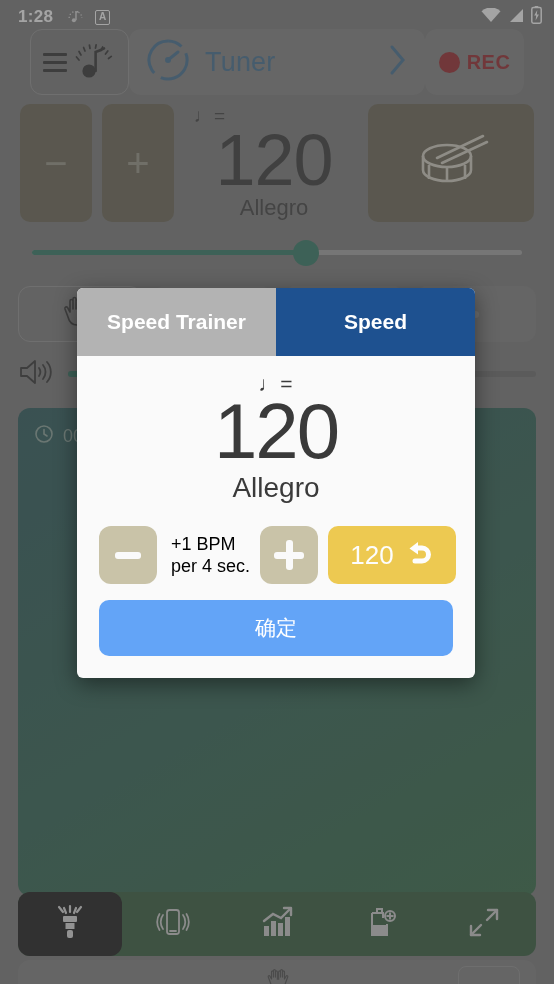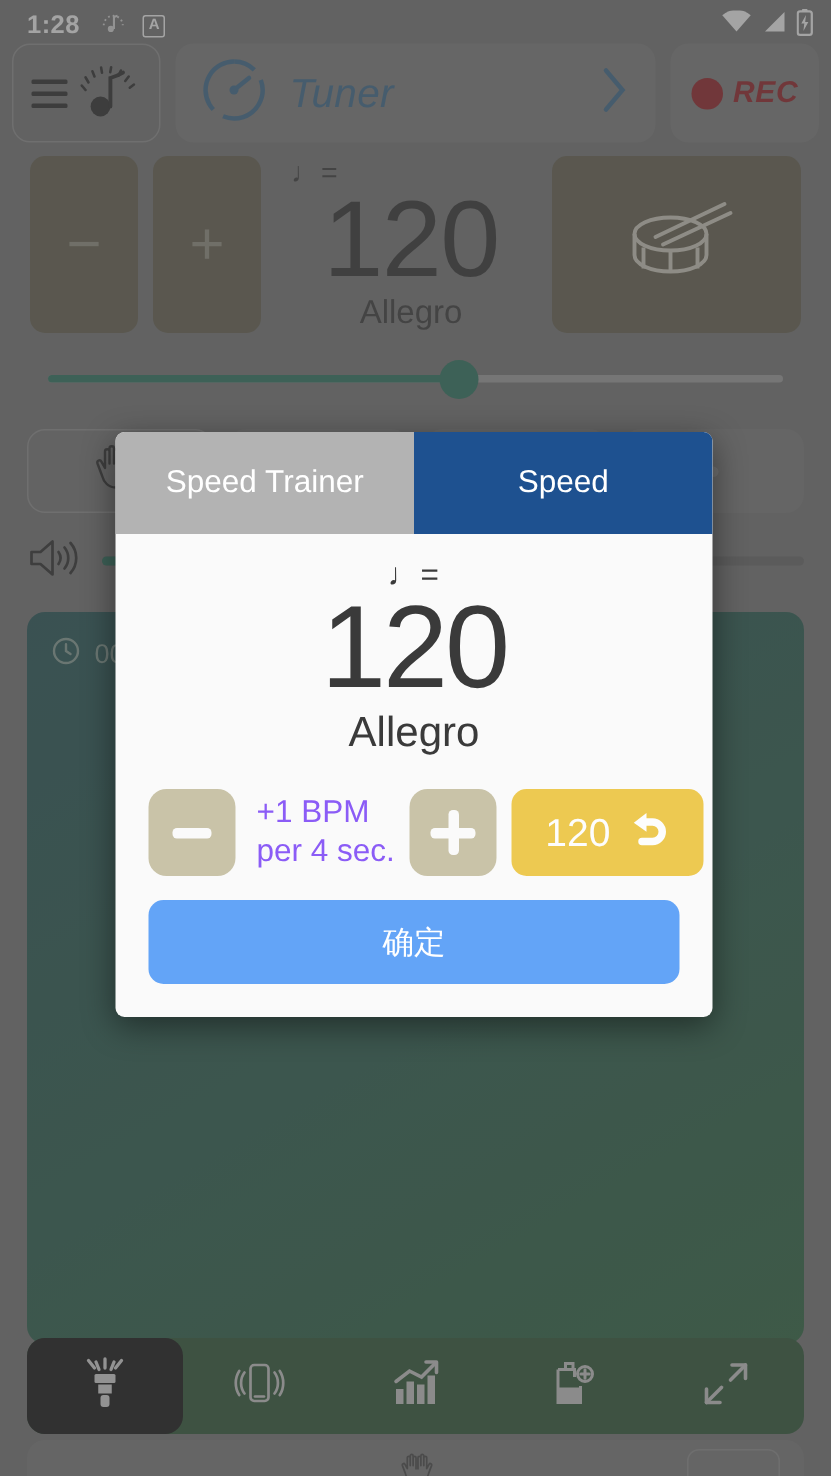--- a/index.html
+++ b/index.html
@@ -35,21 +35,21 @@
   .status-left-icons { display: flex; align-items: center; gap: 10px; margin-left: 13px; }
   .status-right { margin-left: auto; display: flex; align-items: center; gap: 7px; }
   .a-box {
     width: 15px; height: 15px; border: 1.5px solid #fff; border-radius: 2px;
     color: #fff; font-size: 10px; font-weight: bold; line-height: 12px; text-align: center;
   }
 
   
   .toolbar {
     position: absolute; top: 26px; left: 0; right: 0; height: 72px;
-    display: flex; align-items: center; padding: 0 8px; gap: 10px; font-style: italic;
+    display: flex; align-items: center; padding: 0 30px; 
   }
   .menu-btn {
     width: 99px; height: 66px; border: 1.5px solid #8a8a8a; border-radius: 12px;
     display: flex; align-items: center; justify-content: center; gap: 3px;
   }
   .hamburger { display: flex; flex-direction: column; gap: 5px; }
   .hamburger span { display: block; width: 24px; height: 3px; background: #1b1b1b; border-radius: 1px; }
   .tuner-bar {
     flex: 1; height: 66px; border-radius: 12px; background: rgba(255,255,255,0.06);
     display: flex; align-items: center; padding: 0 16px; gap: 14px;
@@ -140,42 +140,42 @@
   #dialog {
     position: absolute; left: 77px; top: 288px; width: 398px;
     background: #fafafa;
     border-radius: 6px;
     box-shadow: 0 6px 22px rgba(0,0,0,0.45);
     overflow: hidden;
   }
   .dlg-tabs { display: flex; height: 68px; }
   .dlg-tab {
     flex: 1; display: flex; align-items: center; justify-content: center;
-    font-size: 21px; font-weight: normal; color: #ffffff;
+    font-size: 21px; font-weight: bold; color: #ffffff;
   }
   .dlg-tab.inactive { background: #b3b3b3; }
   .dlg-tab.active { background: #1e5190; }
 
   .dlg-body { padding: 16px 22px 22px; }
   .dlg-note-eq { text-align: center; font-size: 21px; color: #3a3a3a; letter-spacing: 1px; margin-bottom: -4px; }
   .dlg-bpm { text-align: center; font-size: 78px; line-height: 1.0; color: #3a3a3a; font-weight: 400; letter-spacing: -2px; }
   .dlg-tempo-word { text-align: center; font-size: 28px; color: #3a3a3a; margin-top: 2px; }
 
   .dlg-controls { display: flex; align-items: center; gap: 10px; margin-top: 22px; }
   .sq-btn {
     width: 58px; height: 58px; border-radius: 12px; background: #c9c3a8;
     display: flex; align-items: center; justify-content: center; flex: none;
   }
   .sq-btn .bar-h { width: 26px; height: 7px; background: #fafafa; border-radius: 3px; }
   .plus-v { position: relative; width: 30px; height: 30px; }
   .plus-v::before, .plus-v::after { content:""; position:absolute; background:#fafafa; border-radius:3px; }
   .plus-v::before { left: 0; top: 11.5px; width: 30px; height: 7px; }
   .plus-v::after  { top: 0; left: 11.5px; height: 30px; width: 7px; }
 
-  .rate-text { font-size: 21px; color: #8b5cf6; line-height: 1.25; flex: 1; padding-left: 4px; white-space: nowrap; }
+  .rate-text { font-size: 18px; color: #000000; line-height: 1.25; flex: 1; padding-left: 4px; white-space: nowrap; }
   .reset-btn {
     height: 58px; min-width: 128px; border-radius: 10px; background: #edc951;
     display: flex; align-items: center; justify-content: center; gap: 8px;
     flex: none; padding: 0 14px;
   }
   .reset-val { color: #fdfdfd; font-size: 26px; }
 
   .dlg-ok {
     margin-top: 16px; width: 100%; height: 56px; border-radius: 10px;
     background: #63a4f7; border: none;

